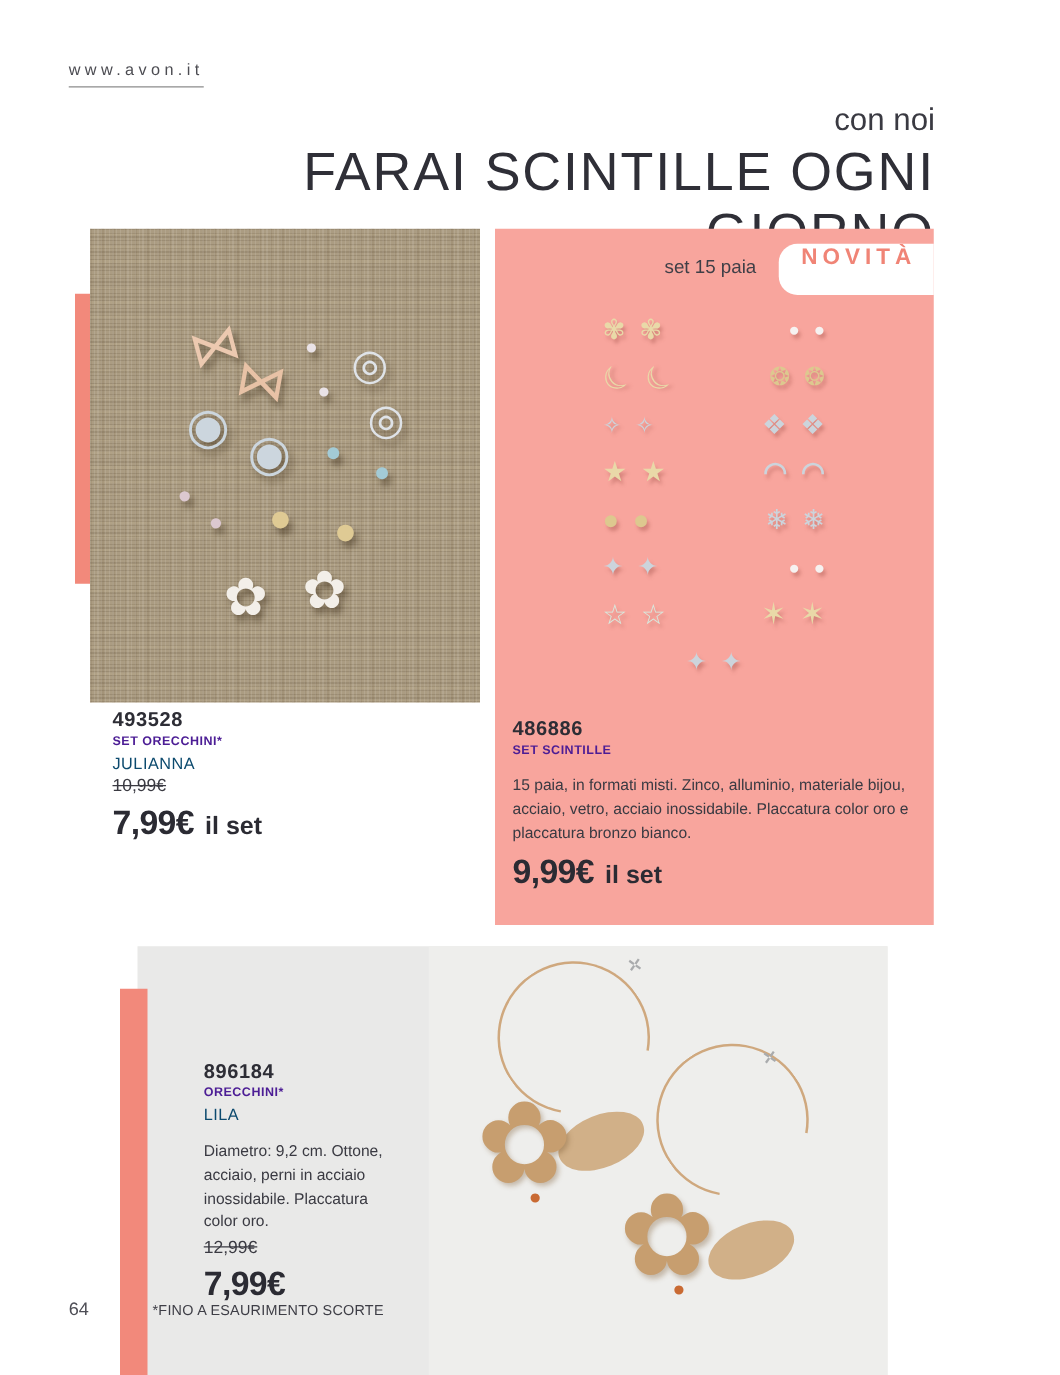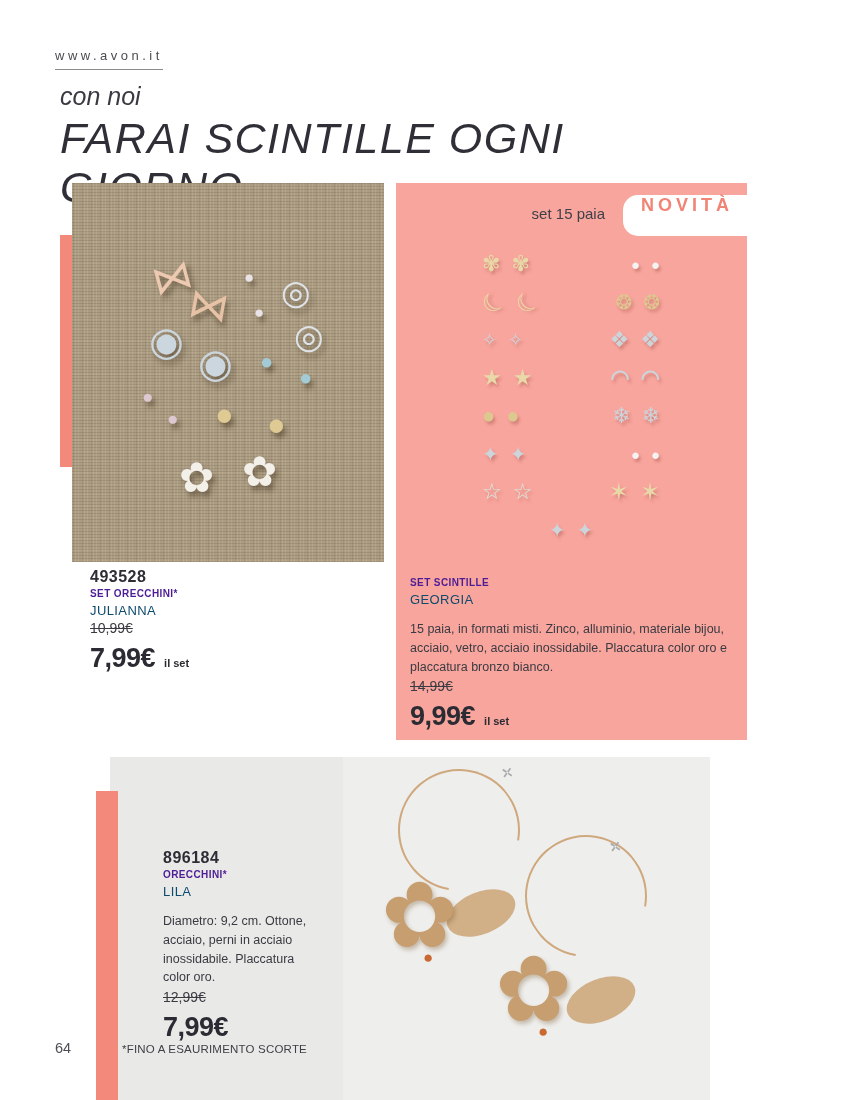--- a/index.html
+++ b/index.html
@@ -4,21 +4,21 @@
 <style>
   html,body{margin:0;padding:0;background:#fff;}
   .page{position:relative;width:848px;height:1100px;background:#ffffff;
         font-family:"Liberation Sans",sans-serif;overflow:hidden;color:#33333b;}
 
   
   .site-url{position:absolute;left:55px;top:48px;font-size:13px;letter-spacing:3.5px;
             color:#4c4c52;text-decoration:none;border-bottom:1.5px solid #8c8c8c;padding-bottom:6px;}
 
   
-  .header{position:absolute;left:60px;top:82px;width:678px;text-align:left;font-style:italic;}
+  .header{position:absolute;left:70px;top:82px;width:678px;text-align:right;}
   .eyebrow{font-size:25px;color:#3a3a42;}
   .title{margin:3px 0 0;font-size:43px;font-weight:300;letter-spacing:1.5px;color:#2f2f37;}
 
   
   .accent-bar{position:absolute;width:22px;background:#f2897b;}
   .bar-top{left:60px;top:235px;height:232px;}
   .bar-bottom{left:96px;top:791px;height:309px;}
 
   
   .photo-left{position:absolute;left:72px;top:183px;width:312px;height:379px;background:#ab9c82;
@@ -46,21 +46,21 @@
   .rot{transform:rotate(-40deg);}
 
   
   .code{font-size:16px;font-weight:bold;color:#2d2d35;letter-spacing:.5px;}
   .pname{font-size:10px;font-weight:bold;color:#4c1d95;letter-spacing:.4px;margin-top:2px;}
   .variant{font-size:13px;color:#0c4a6e;margin-top:4px;letter-spacing:.4px;}
   .desc{font-size:12.5px;color:#3a3a42;line-height:1.5;margin-top:13px;}
   .old-price{font-size:14px;color:#3a3a42;text-decoration:line-through;margin-top:2px;}
   .price-row{display:flex;align-items:baseline;gap:9px;margin-top:7px;color:#2b2b33;}
   .price{font-size:27px;font-weight:bold;letter-spacing:-.5px;}
-  .price-suffix{font-size:11px;font-weight:bold;}
+  .price-suffix{font-size:20px;font-weight:bold;}
 
   .panel-info{position:absolute;left:14px;top:392px;width:334px;}
   .info-left{position:absolute;left:90px;top:568px;width:260px;}
   .info-left .desc{width:238px;}
 
   
   .panel-gray{position:absolute;left:110px;top:757px;width:600px;height:343px;background:#e9e9e8;}
   .photo-bottom{position:absolute;left:233px;top:0;right:0;bottom:0;background:#eeeeec;overflow:hidden;}
   .hoop{position:absolute;width:118px;height:118px;border:2.5px solid #cfa87e;border-radius:50%;
         border-bottom-color:transparent;}
@@ -189,24 +189,23 @@
       </div>
       <div class="row center">
         <div class="pair">
             <span class="g-silver" style="font-size:20px;">✦</span>
             <span class="g-silver" style="font-size:20px;">✦</span>
           </div>
       </div>
     </div>
 
     <div class="panel-info">
+      <div class="code">486886</div>
       <div class="pname">SET SCINTILLE</div>
-      <div class="variant">GEORGIA</div>
       <div class="desc">15 paia, in formati misti. Zinco, alluminio, materiale bijou, acciaio, vetro, acciaio inossidabile. Placcatura color oro e placcatura bronzo bianco.</div>
-      <div class="old-price">14,99€</div>
       <div class="price-row">
         <span class="price">9,99€</span>
         <span class="price-suffix">il set</span>
       </div>
     </div>
   </section>
 
   <div class="info-left">
     <div class="code">493528</div>
     <div class="pname">SET ORECCHINI*</div>

